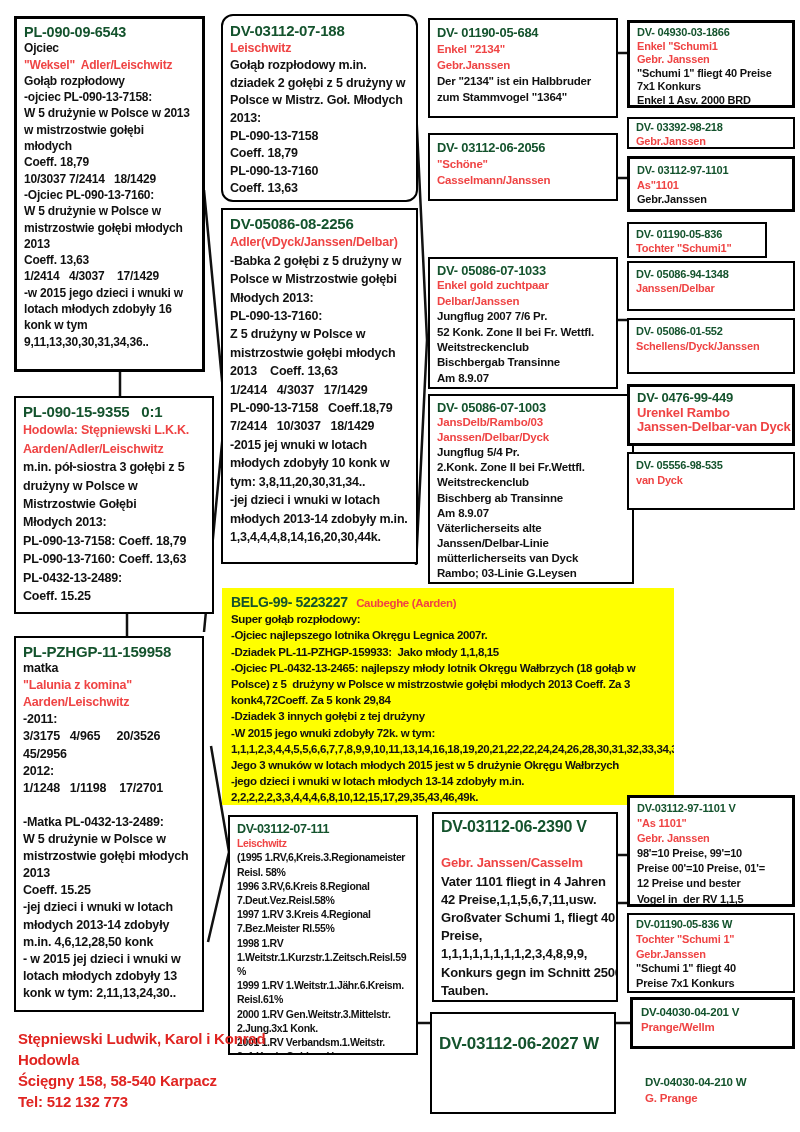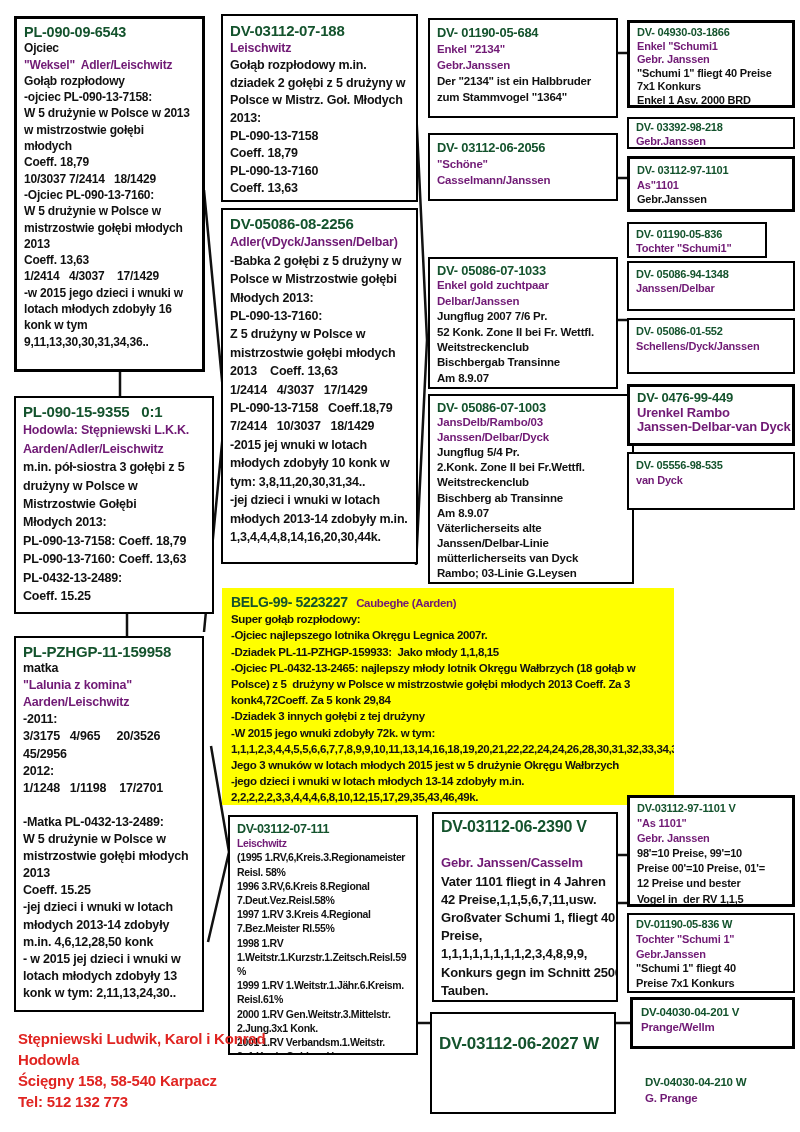--- a/index.html
+++ b/index.html
@@ -8,33 +8,33 @@
     font-family:"Liberation Sans","DejaVu Sans",sans-serif;
     font-weight:bold;color:#111;overflow:hidden;
   }
   #wires{position:absolute;left:0;top:0;z-index:0;}
   .bx{
     position:absolute;z-index:1;background:#fff;border:2px solid #000;
     box-sizing:border-box;padding:5px 7px;overflow:hidden;
   }
   .ln{white-space:pre;letter-spacing:-0.2px;min-height:1em;}
   .t{color:#14532d;font-size:1.2em;}
-  .r{color:#701a75;}
+  .r{color:#ef4444;}
   .b{color:#111;}
   .sp{min-height:0.85em;}
   .mid .t{font-size:1.12em;}
   .flat .t{font-size:1em;}
   .ybx{background:#ffff00;border:none;}
   .ybx .ln{white-space:pre-wrap;letter-spacing:-0.35px;}
   .ybx .t{font-size:14px;}
 
   #bxA{left:14px;top:16px;width:191px;height:356px;border-width:3px;font-size:12px;line-height:16.3px;}
   #bxB{left:14px;top:396px;width:200px;height:218px;font-size:12.5px;line-height:18.4px;}
   #bxC{left:14px;top:636px;width:190px;height:376px;font-size:12.5px;line-height:17.1px;}
-  #bxD{left:221px;top:14px;width:197px;height:188px;font-size:12.5px;line-height:17.6px;padding-top:6px;}
+  #bxD{left:221px;top:14px;width:197px;height:188px;font-size:12.5px;line-height:17.6px;padding-top:6px;border-radius:12px;}
   #bxE{left:221px;top:208px;width:197px;height:356px;font-size:12.5px;line-height:18.4px;}
   #bxF{left:222px;top:588px;width:452px;height:217px;font-size:11.5px;line-height:16.2px;padding:6px 9px;}
   #bxG{left:228px;top:815px;width:190px;height:240px;font-size:10.5px;line-height:14.2px;}
   #bxG .ln{letter-spacing:-0.35px;}
   #bxH{left:428px;top:18px;width:190px;height:100px;font-size:11.5px;line-height:16px;}
   #bxI{left:428px;top:133px;width:190px;height:68px;font-size:11.5px;line-height:16px;}
   #bxJ{left:428px;top:257px;width:190px;height:132px;font-size:11.5px;line-height:15.4px;padding:4px 7px;}
   #bxK{left:428px;top:394px;width:206px;height:190px;font-size:11.5px;line-height:15.1px;padding:4px 7px;}
   #bxL{left:432px;top:812px;width:186px;height:190px;font-size:13px;line-height:18.2px;padding-top:4px;}
   #bxL .t{font-size:16px;}

